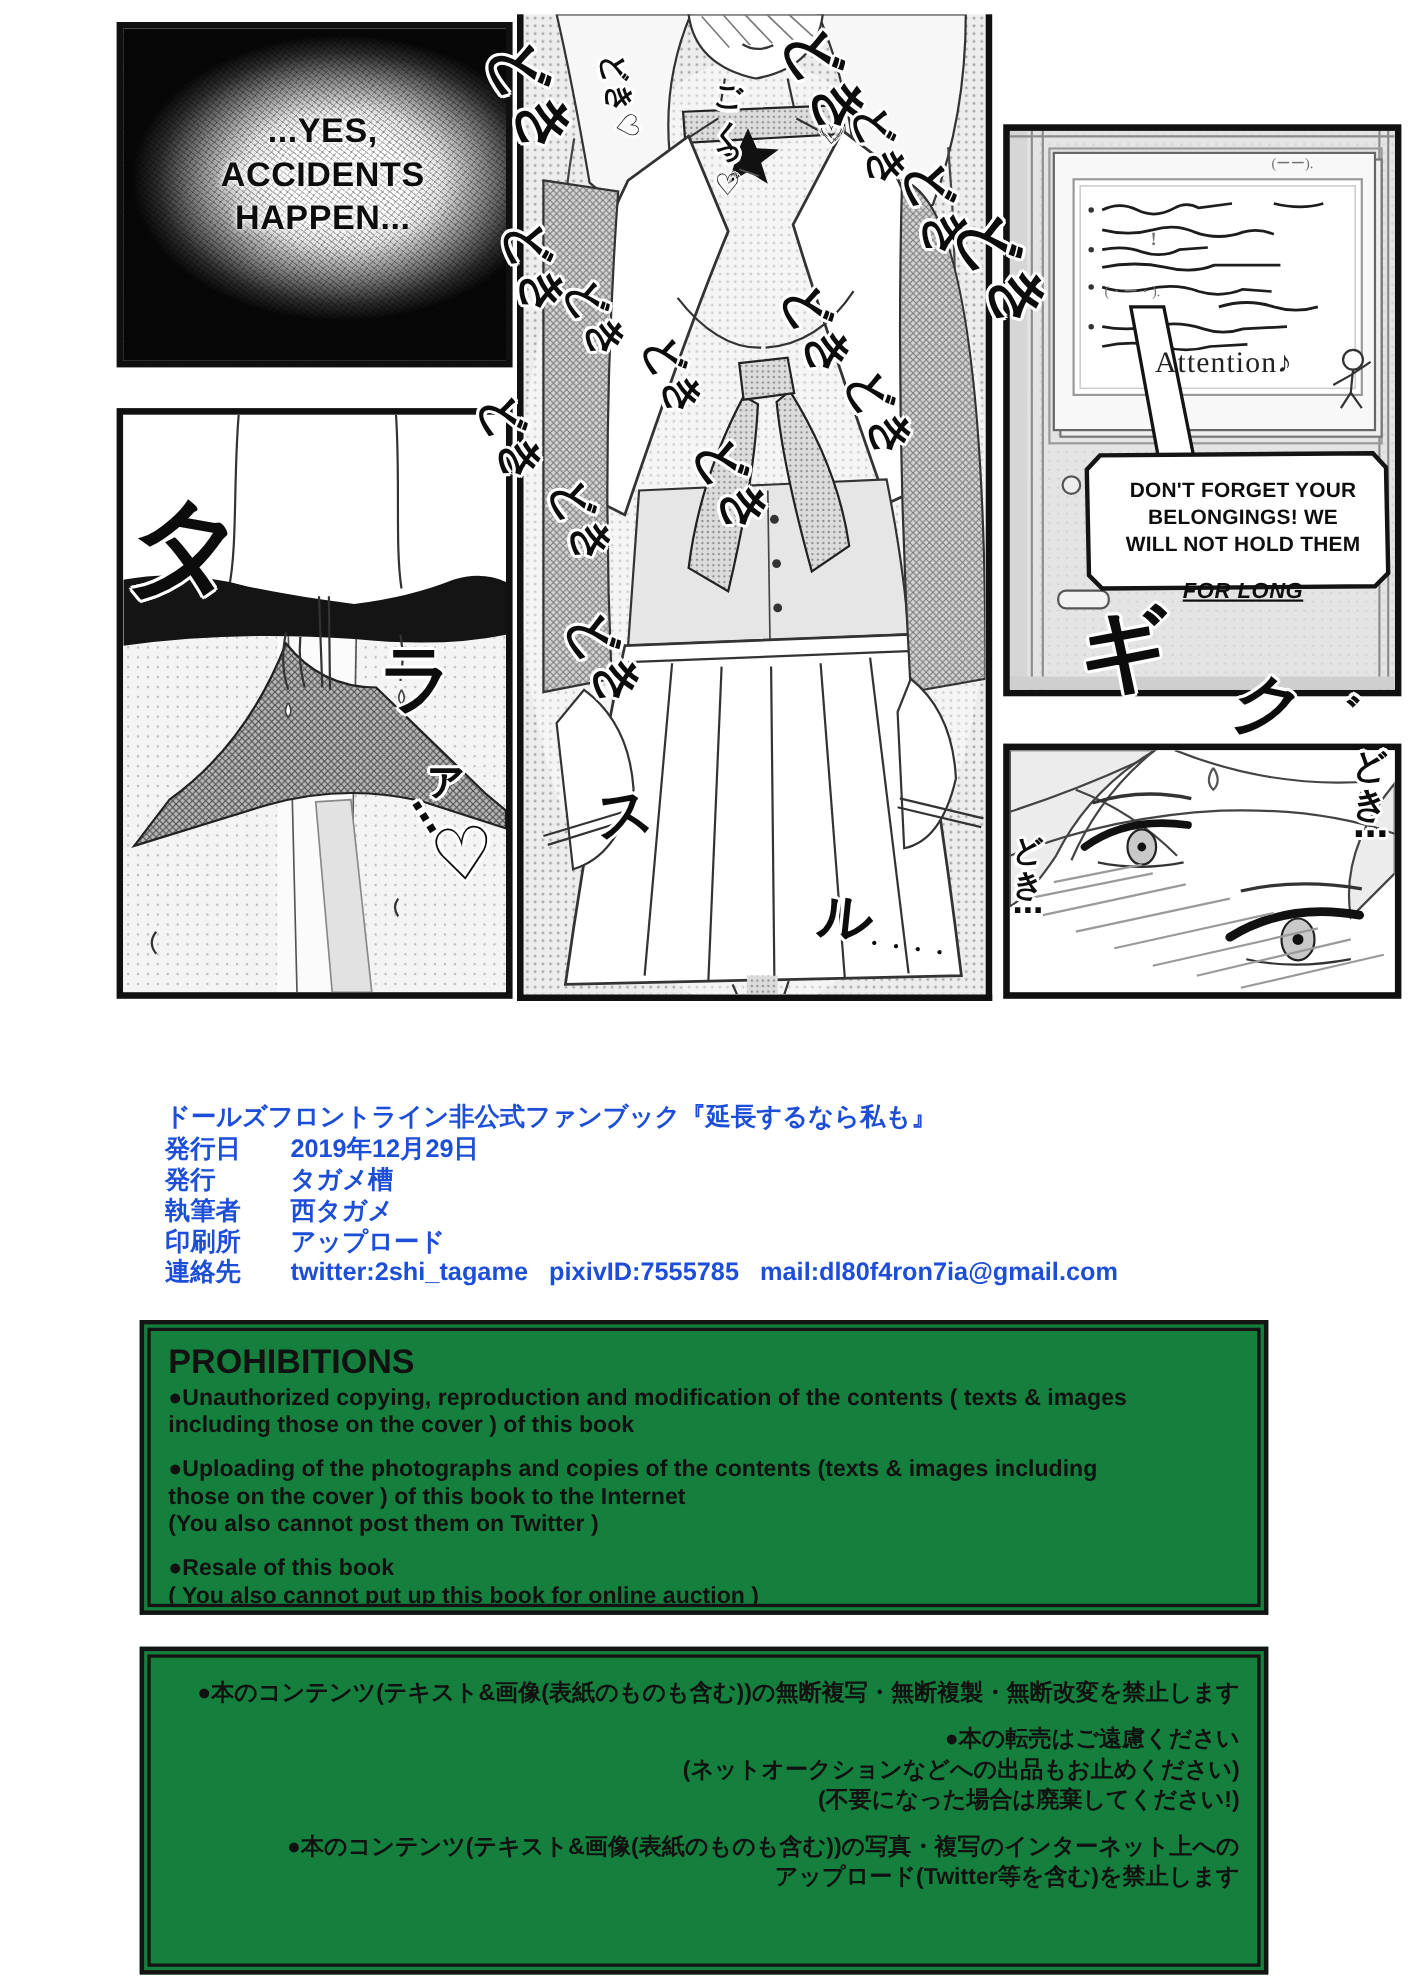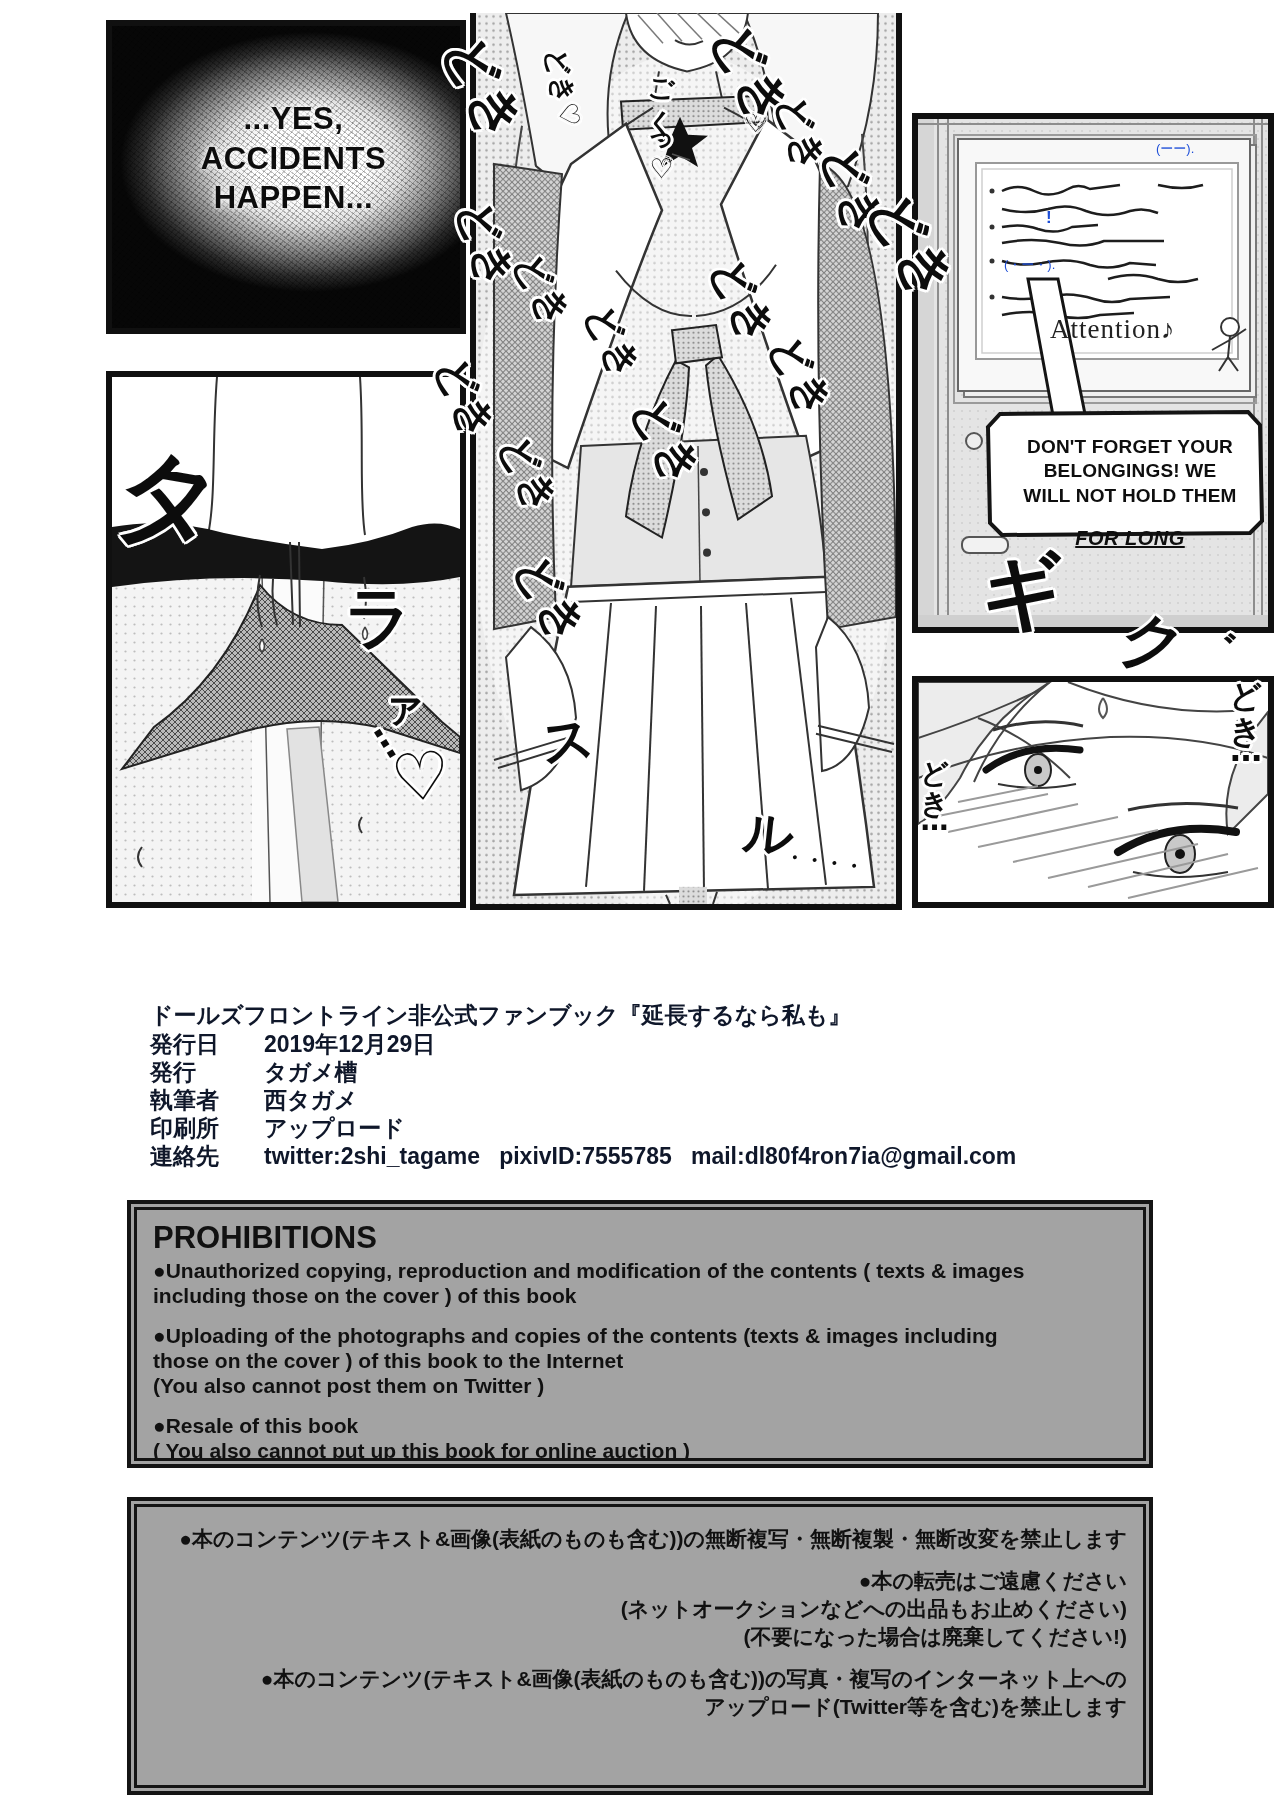--- a/index.html
+++ b/index.html
@@ -19,44 +19,44 @@
       letter-spacing:.5px;white-space:pre-line;color:#0d0d0d;text-shadow:0 0 8px #fff,0 0 4px #fff;}
   #panel-undress{left:470px;top:0;width:432px;height:897px;border-top:none;}
   #panel-door{left:912px;top:100px;width:362px;height:520px;}
   #panel-skirt{left:106px;top:358px;width:360px;height:537px;}
   #panel-eyes{left:912px;top:663px;width:362px;height:232px;}
   .art{position:absolute;inset:0;width:100%;height:100%;}
   
   .overlay{position:absolute;z-index:20;}
   .attention{left:1050px;top:314px;width:180px;
       font-family:"Liberation Serif",serif;font-size:27px;color:#222;letter-spacing:1px;}
-  .poster-note{font-family:Liberation Sans, sans-serif;font-size:13px;color:#1d4ed8;}
+  .poster-note{font-family:Liberation Serif, serif;font-size:13px;color:#737373;}
   #note-face1{left:1156px;top:140px;}
   #note-face2{left:1004px;top:256px;}
   #note-excl{left:1046px;top:208px;font-size:17px;font-weight:700;}
   .bubble-text{left:1003px;top:410px;width:254px;text-align:center;font-weight:700;
       font-size:19px;line-height:1.3;letter-spacing:.2px;white-space:pre-line;color:#0e0e0e;}
   .bubble-emphasis{display:block;margin-top:16px;font-size:20px;font-style:italic;
       text-decoration:underline;letter-spacing:.5px;}
   
   .sfx{position:absolute;z-index:30;line-height:1;font-family:"DejaVu Sans",sans-serif;
       font-weight:900;color:#0c0c0c;white-space:pre;transform-origin:top left;
       text-shadow:3px 0 0 #fff,-3px 0 0 #fff,0 3px 0 #fff,0 -3px 0 #fff,
                   2px 2px 0 #fff,-2px -2px 0 #fff,2px -2px 0 #fff,-2px 2px 0 #fff;}
   .sfx.vert{writing-mode:vertical-rl;text-orientation:upright;}
   
   .colophon{position:absolute;left:150px;top:1001px;width:980px;z-index:10;
-      font-weight:700;font-size:23px;line-height:28px;color:#0f172a;}
+      font-weight:700;font-size:23px;line-height:28px;color:#1d4ed8;}
   .colo-title{margin-bottom:1px;}
   .colo-row{display:flex;}
   .colo-label{width:114px;flex:0 0 auto;}
   .colo-value{white-space:pre-wrap;}
   
   .dbox{position:absolute;left:127px;width:1026px;border:4px solid #141414;padding:3px;
-      box-sizing:border-box;background:#a3a3a3;z-index:10;}
+      box-sizing:border-box;background:#15803d;z-index:10;}
   .dbox-inner{border:3px solid #141414;width:100%;height:100%;box-sizing:border-box;
       padding:8px 16px 6px 16px;overflow:hidden;}
   #box-en{top:1200px;height:268px;}
   #box-jp{top:1497px;height:298px;}
   .en-heading{font-size:31px;font-weight:700;line-height:36px;margin:2px 0 2px 0;}
   .para{white-space:pre-line;font-weight:700;}
   #box-en .para{font-size:21px;line-height:25px;margin-bottom:15px;}
   #box-jp .para{font-size:21px;line-height:28px;margin:10px 0 14px 0;text-align:right;}
 </style>
 </head>

